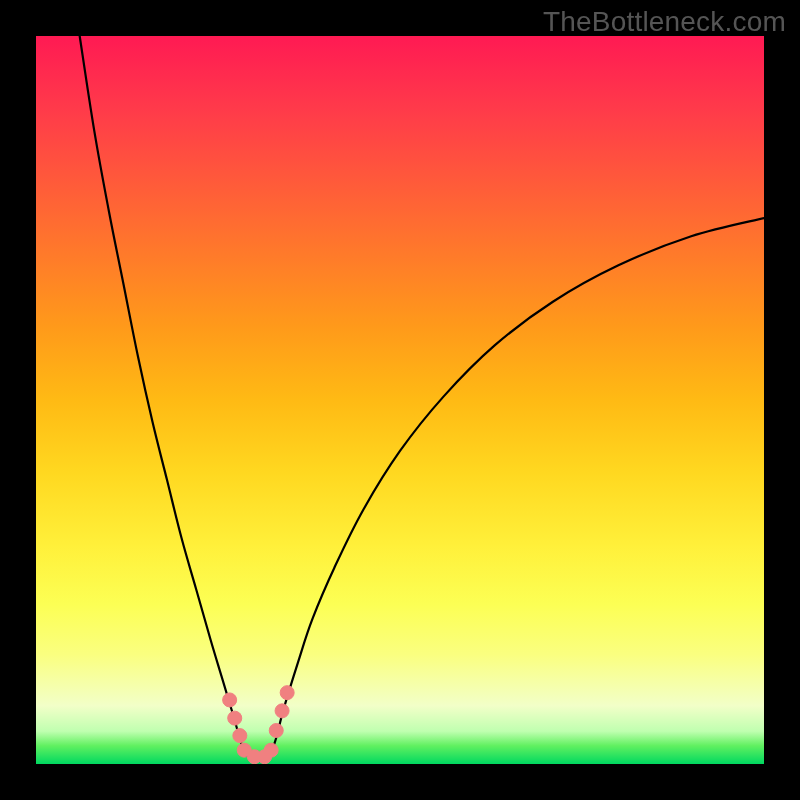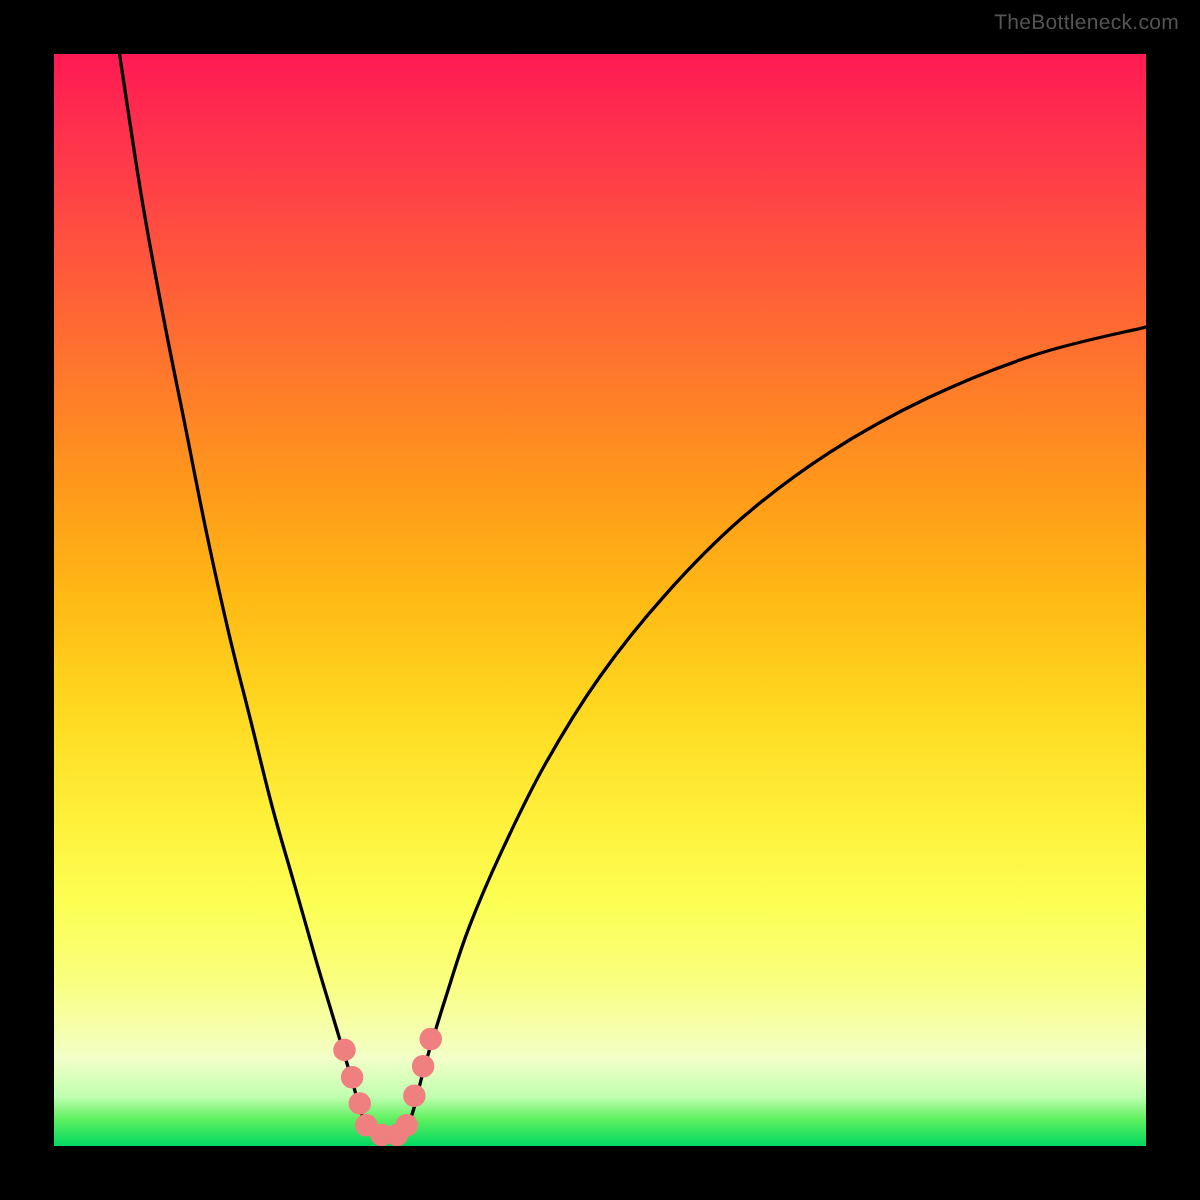--- a/index.html
+++ b/index.html
@@ -56,21 +56,21 @@
     top: 0;
     left: 0;
     width: 728px;
     height: 728px;
   }
   .watermark {
     position: absolute;
     top: 6px;
     right: 14px;
     color: #555555;
-    font-size: 14px;
+    font-size: 28px;
     font-weight: 500;
     letter-spacing: 0.2px;
     user-select: none;
   }
 </style>
 </head>
 <body>
 
 <div class="frame">
 

